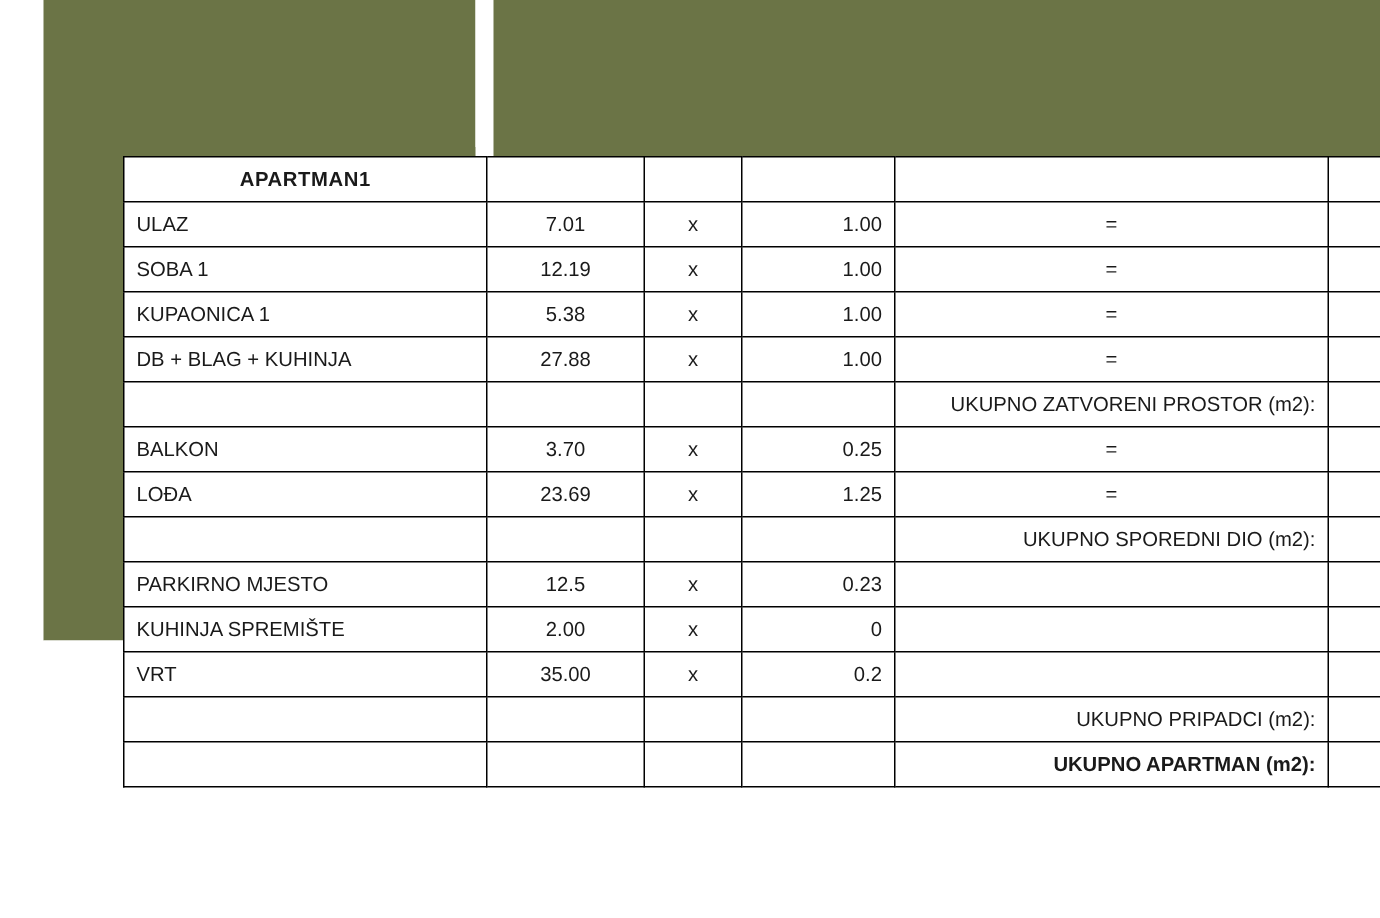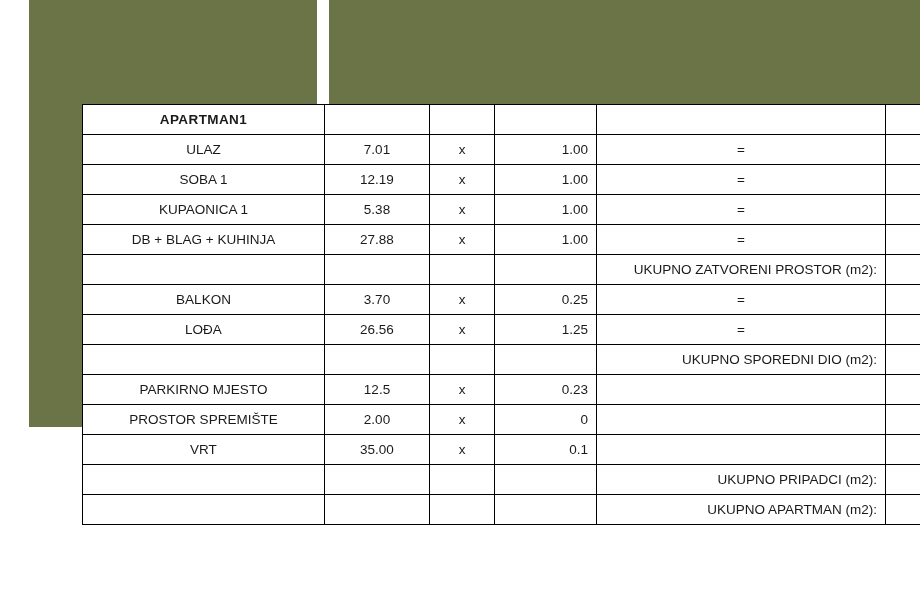--- a/index.html
+++ b/index.html
@@ -69,33 +69,33 @@
   table.apt td {
     border: 1px solid #000000;
     height: 29px;
     font-size: 13.5px;
     color: #1a1a1a;
     padding: 0 8px;
     background: #ffffff;
     white-space: nowrap;
     overflow: hidden;
   }
-  .c-name  { width: 225px; text-align: center; }
+  .c-name  { width: 225px; text-align: left; }
   .c-val   { width: 88px;  text-align: center; }
   .c-op    { width: 48px;  text-align: center; }
   .c-fac   { width: 85px;  text-align: right; }
   .c-eq    { width: 272px; text-align: center; }
   .c-res   { width: 97px;  text-align: center; }
 
   .hdr { font-weight: bold; text-align: center; letter-spacing: 0.4px; }
   .sum-label { text-align: right; font-size: 13px; padding-right: 10px; }
   .sum-label.b { font-weight: normal; }
   .sum-val { font-weight: bold; }
   .blank { }
-  .grand { font-size: 14px; font-weight: normal; }
+  .grand { font-size: 14px; font-weight: bold; }
 </style>
 </head>
 <body>
 
 <div class="page">
 
   <div class="bg-left"></div>
   <div class="bg-gap"></div>
   <div class="bg-right"></div>
   <div class="bg-bottom"></div>
@@ -162,21 +162,21 @@
           <td class="c-name">BALKON</td>
           <td class="c-val">3.70</td>
           <td class="c-op">x</td>
           <td class="c-fac">0.25</td>
           <td class="c-eq">=</td>
           <td class="c-res">0.70</td>
         </tr>
 
         <tr>
           <td class="c-name">LOĐA</td>
-          <td class="c-val">26.56</td>
+          <td class="c-val">23.69</td>
           <td class="c-op">x</td>
           <td class="c-fac">1.25</td>
           <td class="c-eq">=</td>
           <td class="c-res">11.88</td>
         </tr>
 
         <tr>
           <td class="c-name blank"></td>
           <td class="c-val blank"></td>
           <td class="c-op blank"></td>
@@ -188,33 +188,33 @@
         <tr>
           <td class="c-name">PARKIRNO MJESTO</td>
           <td class="c-val">12.5</td>
           <td class="c-op">x</td>
           <td class="c-fac">0.23</td>
           <td class="c-eq"></td>
           <td class="c-res">2.50</td>
         </tr>
 
         <tr>
-          <td class="c-name">PROSTOR SPREMIŠTE</td>
+          <td class="c-name">KUHINJA SPREMIŠTE</td>
           <td class="c-val">2.00</td>
           <td class="c-op">x</td>
           <td class="c-fac">0</td>
           <td class="c-eq"></td>
           <td class="c-res">0</td>
         </tr>
 
         <tr>
           <td class="c-name">VRT</td>
           <td class="c-val">35.00</td>
           <td class="c-op">x</td>
-          <td class="c-fac">0.1</td>
+          <td class="c-fac">0.2</td>
           <td class="c-eq"></td>
           <td class="c-res">3.50</td>
         </tr>
 
         <tr>
           <td class="c-name blank"></td>
           <td class="c-val blank"></td>
           <td class="c-op blank"></td>
           <td class="c-fac blank"></td>
           <td class="c-eq sum-label b">UKUPNO PRIPADCI (m2):</td>

